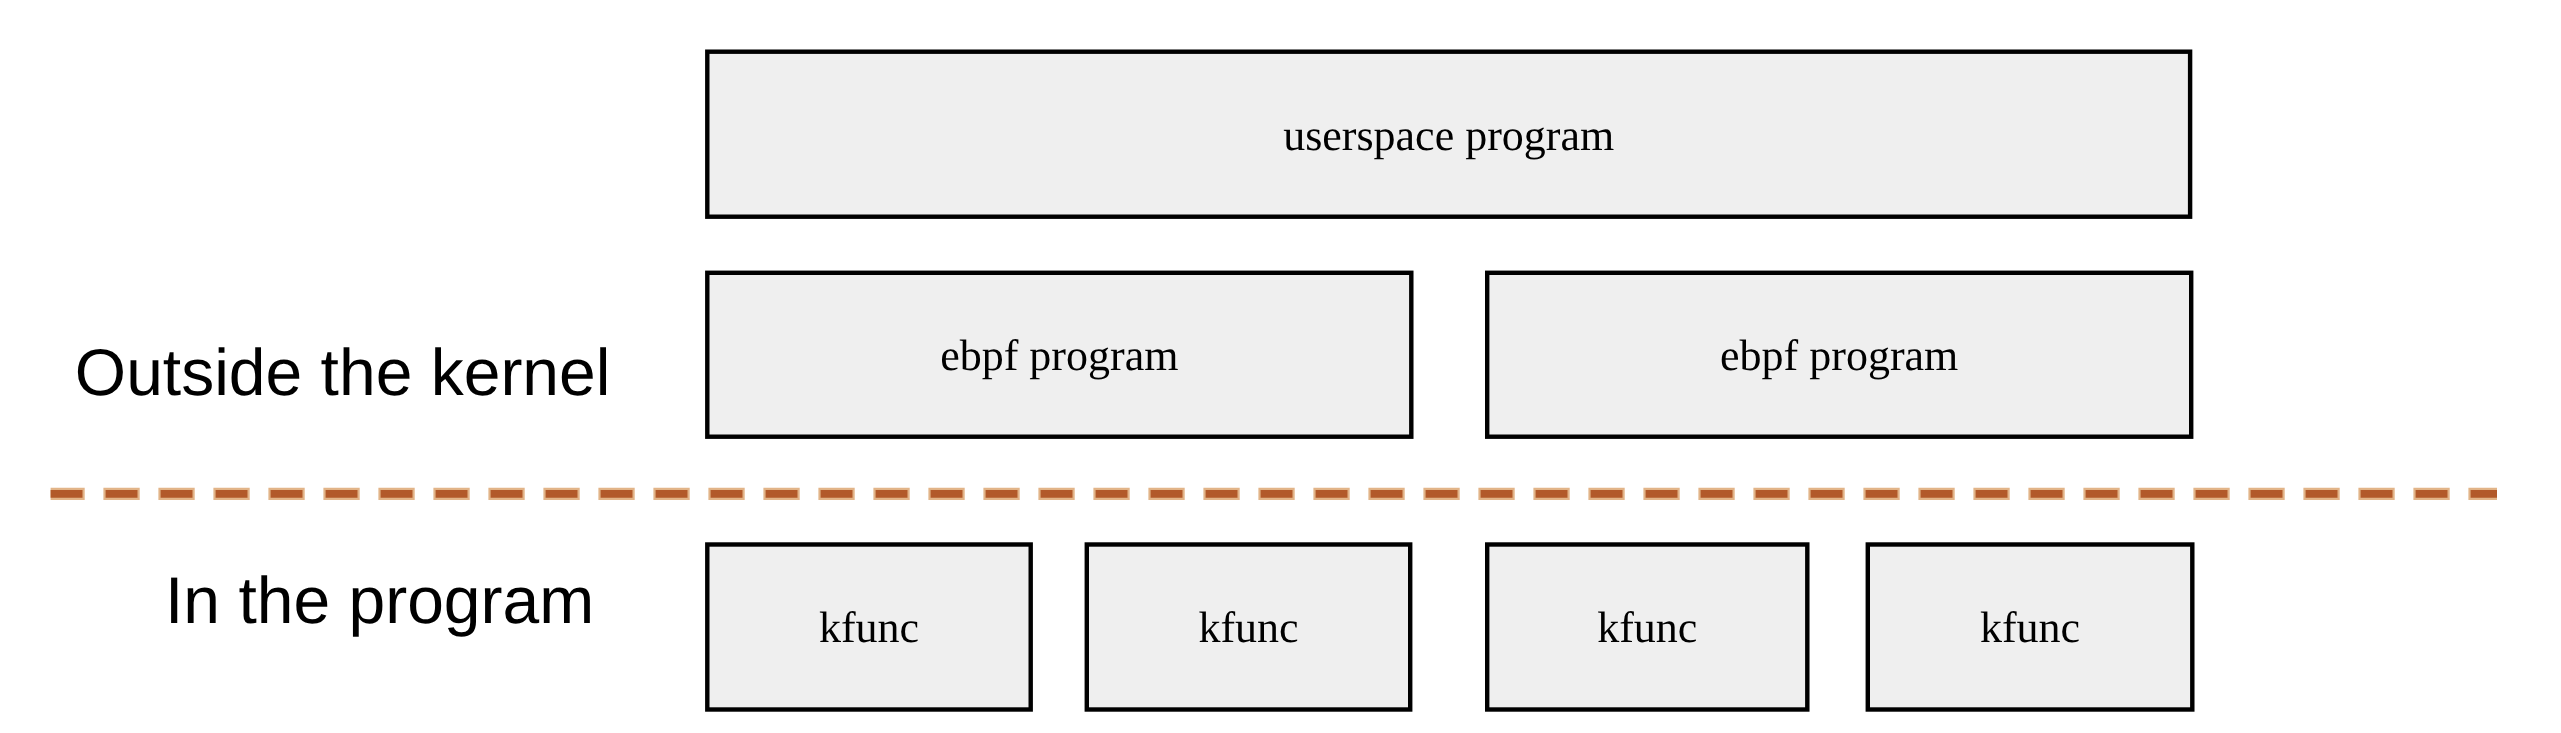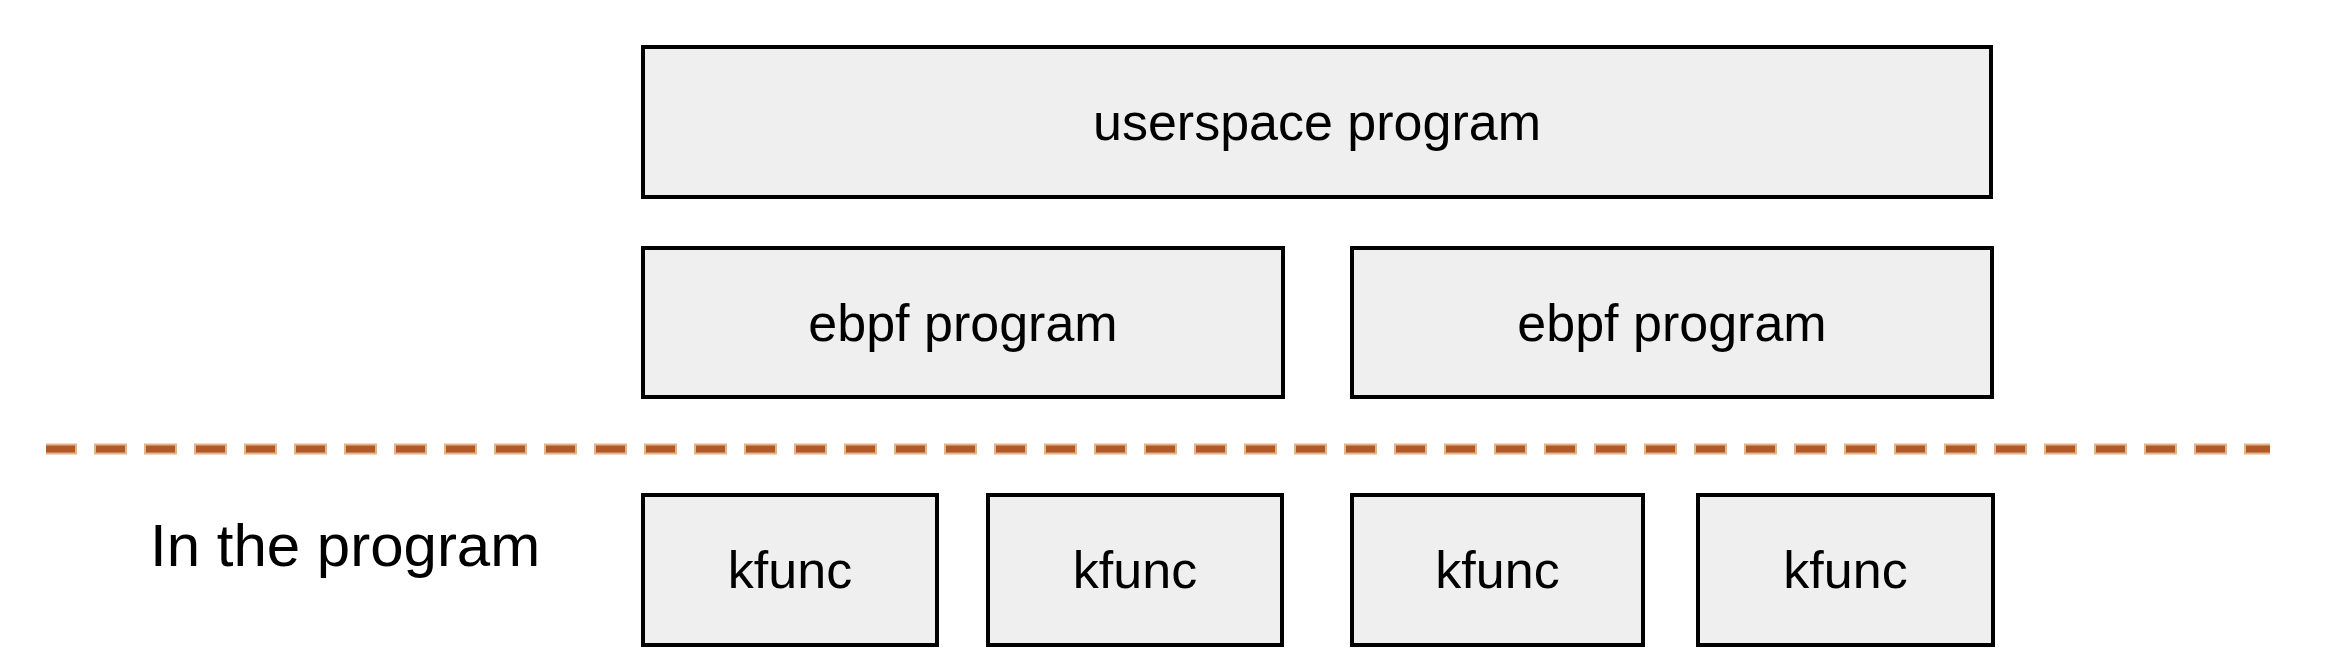--- a/index.html
+++ b/index.html
@@ -18,23 +18,24 @@
     overflow: hidden;
   }
   .box {
     position: absolute;
     box-sizing: border-box;
     background: var(--box-fill, #efefef);
     border: 4px solid var(--box-border, #000000);
     display: flex;
     align-items: center;
     justify-content: center;
-    font-size: 52px;
+    font-size: 40px;
     color: var(--text, #000000);
     white-space: nowrap;
+    font-family: Liberation Serif, serif;
   }
   .side-label {
     position: absolute;
     height: 90px;
     display: flex;
     align-items: center;
     font-size: 60px;
     color: var(--text, #000000);
     white-space: nowrap;
   }
@@ -68,20 +69,21 @@
     stroke-width: 7;
     stroke-dasharray: 29 21;
     fill: none;
   }
 </style>
 </head>
 <body>
 
 <div class="canvas">
 
+  <div class="side-label" id="outside-label">Outside the kernel</div>
 
   <div class="side-label" id="inside-label">In the program</div>
 
   <div class="box" id="userspace-box">
     <span>userspace program</span>
   </div>
 
   <div class="box" id="ebpf-box-0">
     <span>ebpf program</span>
   </div>

